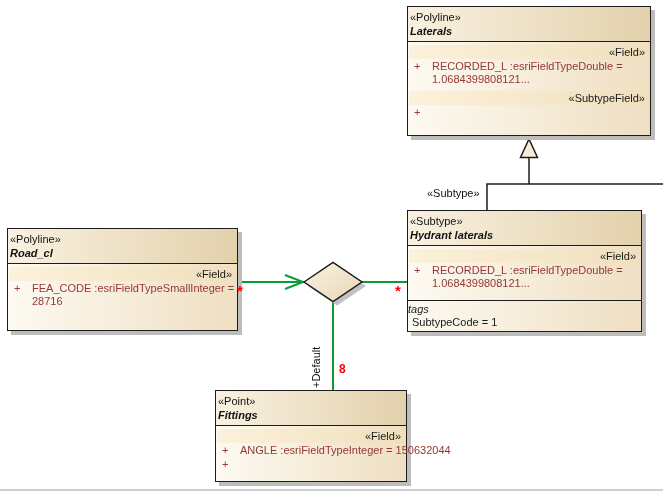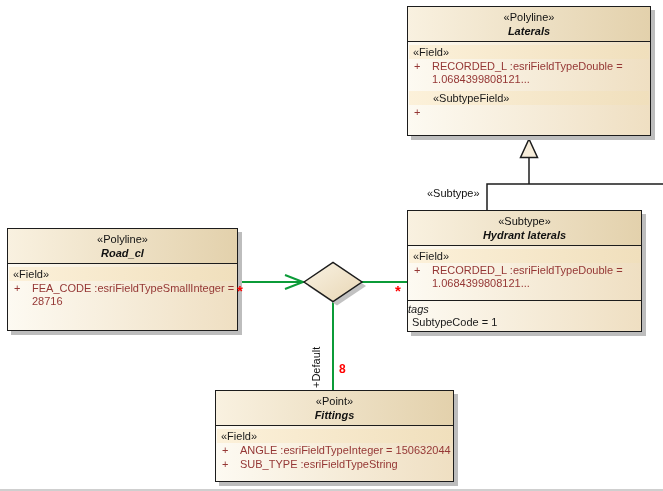--- a/index.html
+++ b/index.html
@@ -9,29 +9,30 @@
   }
   .uml-class{
     position:absolute;box-sizing:border-box;
     border:1.5px solid #1c1c1c;
     background:linear-gradient(to right,#FDFAF2,#EFDFC2);
     box-shadow:4px 4px 0 #bdbdbd;
     z-index:2;
   }
   .cls-header{
     border-bottom:1.5px solid #1c1c1c;
-    text-align:center;padding:4px 2px 3px 2px;
+    padding:4px 2px 3px 2px;
     background:linear-gradient(to right,#F9F1E0,#E3D1AC);
   }
   .stereo{font-size:11px;line-height:13px;color:#111;}
   .cls-name{font-size:11px;line-height:14px;font-weight:bold;color:#111;font-style:italic;}
   .band{
     margin:3px 1px 0 1px;padding:1px 4px 0 4px;
     font-size:11px;line-height:13px;color:#1a1a1a;
     background:linear-gradient(to right,#FCF1DA,#F0DFBC);
+    text-align:right;
   }
   .attr{
     display:flex;padding:1px 4px 0 6px;
     font-size:11px;line-height:13px;color:#953735;white-space:nowrap;
   }
   .attr .vis{width:18px;flex:0 0 18px;}
   .attr .txt{flex:1;}
   .attr-wrap{
     padding:0 4px 0 24px;font-size:11px;line-height:13px;color:#953735;white-space:nowrap;
   }
@@ -129,33 +130,32 @@
       <div class="cls-name">Road_cl</div>
     </div>
     <div class="band">«Field»</div>
     <div class="attr">
       <span class="vis">+</span>
       <span class="txt">FEA_CODE :esriFieldTypeSmallInteger =</span>
     </div>
     <div class="attr-wrap">28716</div>
   </div>
 
-  <div class="uml-class" style="left:215px;top:390px;width:239px;height:92px;">
+  <div class="uml-class" style="left:215px;top:390px;width:192px;height:92px;">
     <div class="cls-header">
       <div class="stereo">«Point»</div>
       <div class="cls-name">Fittings</div>
     </div>
     <div class="band">«Field»</div>
     <div class="attr">
       <span class="vis">+</span>
       <span class="txt">ANGLE :esriFieldTypeInteger = 150632044</span>
     </div>
     <div class="attr">
       <span class="vis">+</span>
-      <span class="txt">SUB_TYPE :esriFieldTypeString</span>
     </div>
   </div>
 
   <div class="lbl" style="left:427px;top:187px;">«Subtype»</div>
   <div class="lbl lbl-red lbl-star" style="left:237px;top:284px;">*</div>
   <div class="lbl lbl-red lbl-star" style="left:395px;top:284px;">*</div>
   <div class="lbl lbl-vert" style="left:310px;top:328px;">+Default</div>
   <div class="lbl lbl-red" style="left:339px;top:363px;font-size:12px;">8</div>
 
   <div class="bottom-edge"></div>

